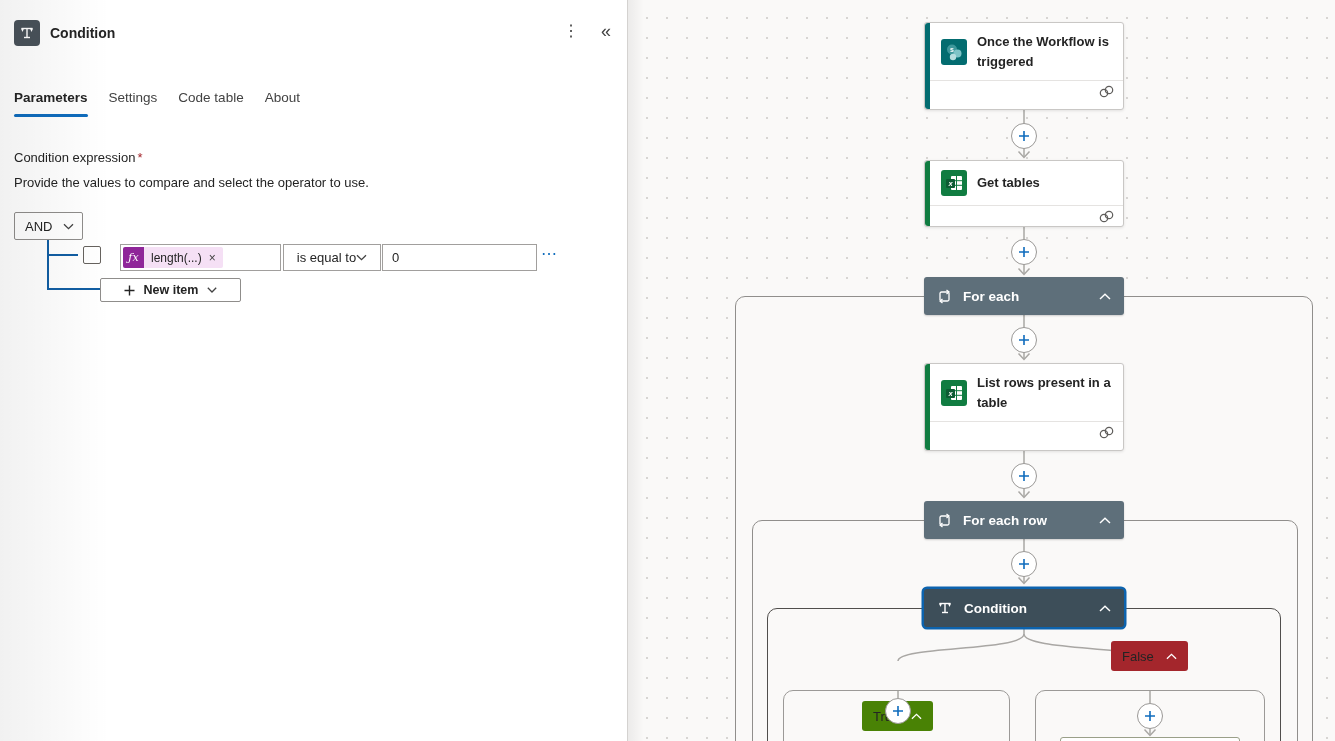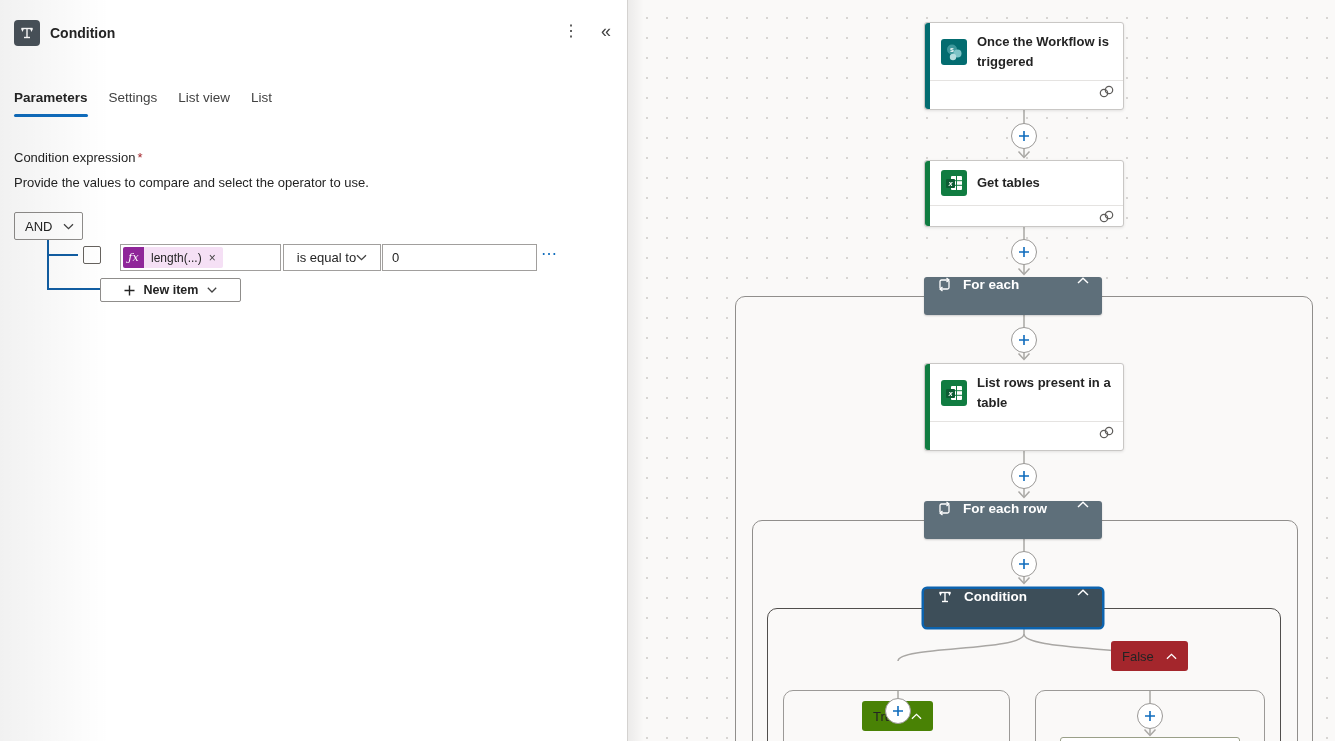--- a/index.html
+++ b/index.html
@@ -83,22 +83,22 @@
   .card { position:absolute; left:296px; width:200px; background:#fff; border:1px solid #c9c7c5;
            border-radius:3px; box-shadow:0 1px 3px rgba(0,0,0,0.1); z-index:4; cursor:pointer; }
   .accent { position:absolute; left:0; top:0; bottom:0; width:5px; border-radius:3px 0 0 3px; }
   .card-main { display:flex; align-items:center; gap:10px; padding:9px 10px 9px 16px; }
   .card-label { font-size:13px; font-weight:700; line-height:1.5; }
   .card-foot { border-top:1px solid #e5e3e1; height:22px; display:flex; align-items:center;
            justify-content:flex-end; padding:0 8px; }
   .app-icon { width:26px; height:26px; border-radius:3px; flex:0 0 auto; display:flex;
            align-items:center; justify-content:center; }
 
-  .scope-header { position:absolute; left:296px; width:178px; height:38px; border-radius:3px;
-           display:flex; gap:11px; padding:0 13px; z-index:5; cursor:pointer;
+  .scope-header { position:absolute; left:296px; width:200px; height:38px; border-radius:3px;
+           display:flex; align-items:center; gap:11px; padding:0 13px; z-index:5; cursor:pointer;
            box-shadow:0 1px 2px rgba(0,0,0,0.18); }
   .scope-header .hdr-label { color:#fff; font-size:13.5px; font-weight:700; }
   .hdr-chevron { margin-left:auto; display:flex; }
 
   .hdr-foreach    { top:277px; background:#5e6f7a; }
   .hdr-foreachrow { top:501px; background:#5e6f7a; }
   .hdr-condition  { top:589px; background:#3d4e59; box-shadow:0 0 0 2.5px #0c63ae; }
 
   .branch-label { position:absolute; height:30px; border-radius:3px; display:flex; align-items:center;
            justify-content:center; gap:9px; padding:0 11px; z-index:5; cursor:pointer; }
@@ -134,22 +134,22 @@
     </div>
 
     <div class="panel-actions">
       <span class="kebab">⋮</span>
       <span class="collapse">«</span>
     </div>
 
     <div class="tabs">
       <span class="tab active">Parameters</span>
       <span class="tab">Settings</span>
-      <span class="tab">List view</span>
-      <span class="tab">List</span>
+      <span class="tab">Code table</span>
+      <span class="tab">About</span>
     </div>
 
     <div class="field-label">
       <span>Condition expression</span><span class="req">*</span>
     </div>
     <div class="field-desc">Provide the values to compare and select the operator to use.</div>
 
     <div class="and-dd">
       <span>AND</span>
       <svg width="11" height="7" viewBox="0 0 11 7">

